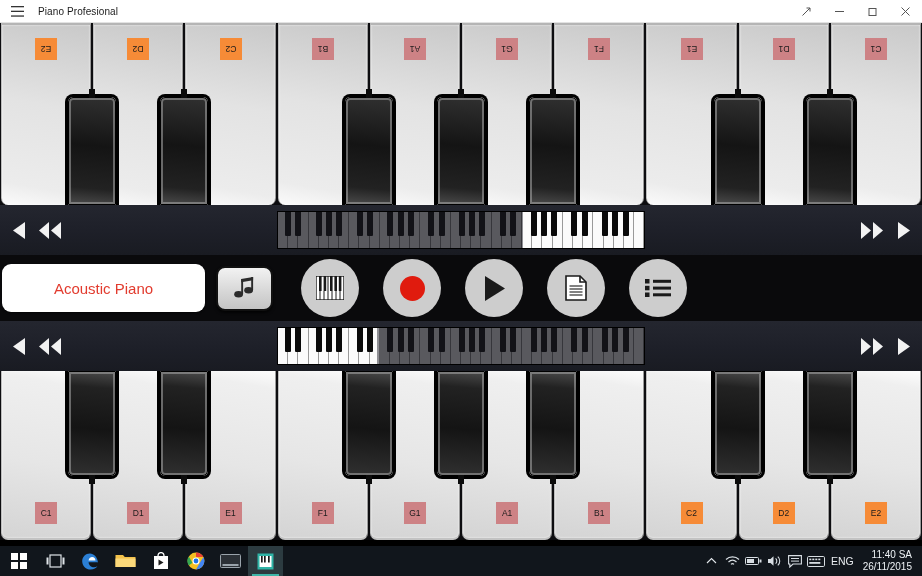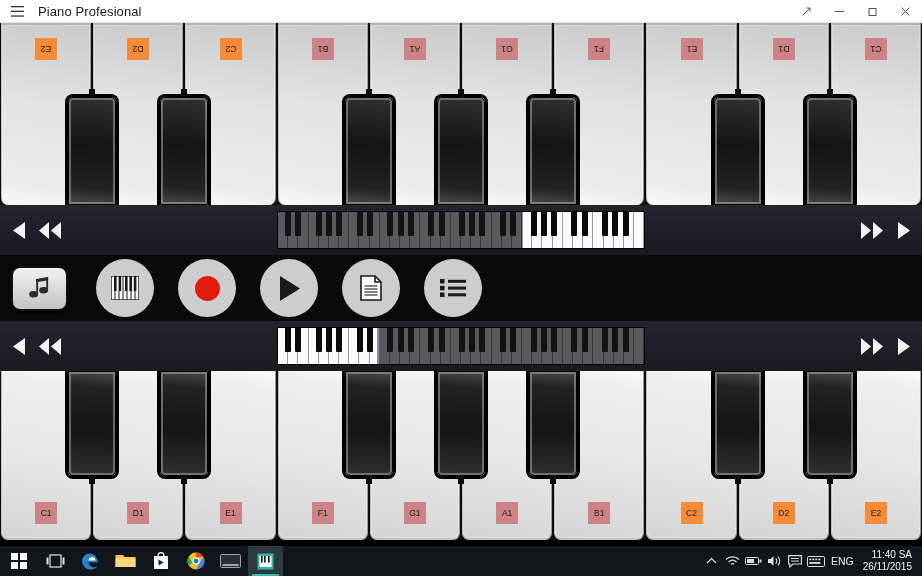--- a/index.html
+++ b/index.html
@@ -18,21 +18,21 @@
     background: #ffffff;
     display: flex; align-items: center;
     border-bottom: 1px solid #e2e2e2;
   }
   .tb-hamburger {
     width: 34px; height: 22px;
     display: flex; align-items: center; justify-content: center;
     color: #333; font-size: 13px; line-height: 1;
   }
   .tb-title {
-    font-size: 13px; color: #1a1a1a;
+    font-size: 10px; color: #1a1a1a;
     margin-left: 4px; letter-spacing: .1px;
   }
   .tb-spacer { flex: 1; }
   .tb-btn {
     width: 33px; height: 22px;
     display: flex; align-items: center; justify-content: center;
     color: #555; font-size: 11px;
   }
   .tb-btn svg { display:block; }
 
@@ -411,20 +411,23 @@
       </div>
       <div class="arrow">
         <svg width="13" height="17" viewBox="0 0 13 17">
             <path d="M1 0 L1 17 L13 8.5 Z" fill="#f2f2f2"></path>
           </svg>
       </div>
     </div>
   </div>
 
   <div class="controlbar">
+    <div class="instrument">
+      <span>Acoustic Piano</span>
+    </div>
     <div class="notebtn">
       <span>
         <svg width="21" height="24" viewBox="0 0 21 24">
           <rect x="7.2" y="3" width="1.9" height="15" fill="#2b2b2b"></rect>
           <rect x="17.2" y="1" width="1.9" height="13" fill="#2b2b2b"></rect>
           <path d="M7.2 3 L19.1 1 L19.1 4.3 L7.2 6.3 Z" fill="#2b2b2b"></path>
           <ellipse cx="4.6" cy="18.3" rx="4.4" ry="3.2" fill="#2b2b2b"></ellipse>
           <ellipse cx="14.6" cy="14.3" rx="4.4" ry="3.2" fill="#2b2b2b"></ellipse>
         </svg>
       </span>

